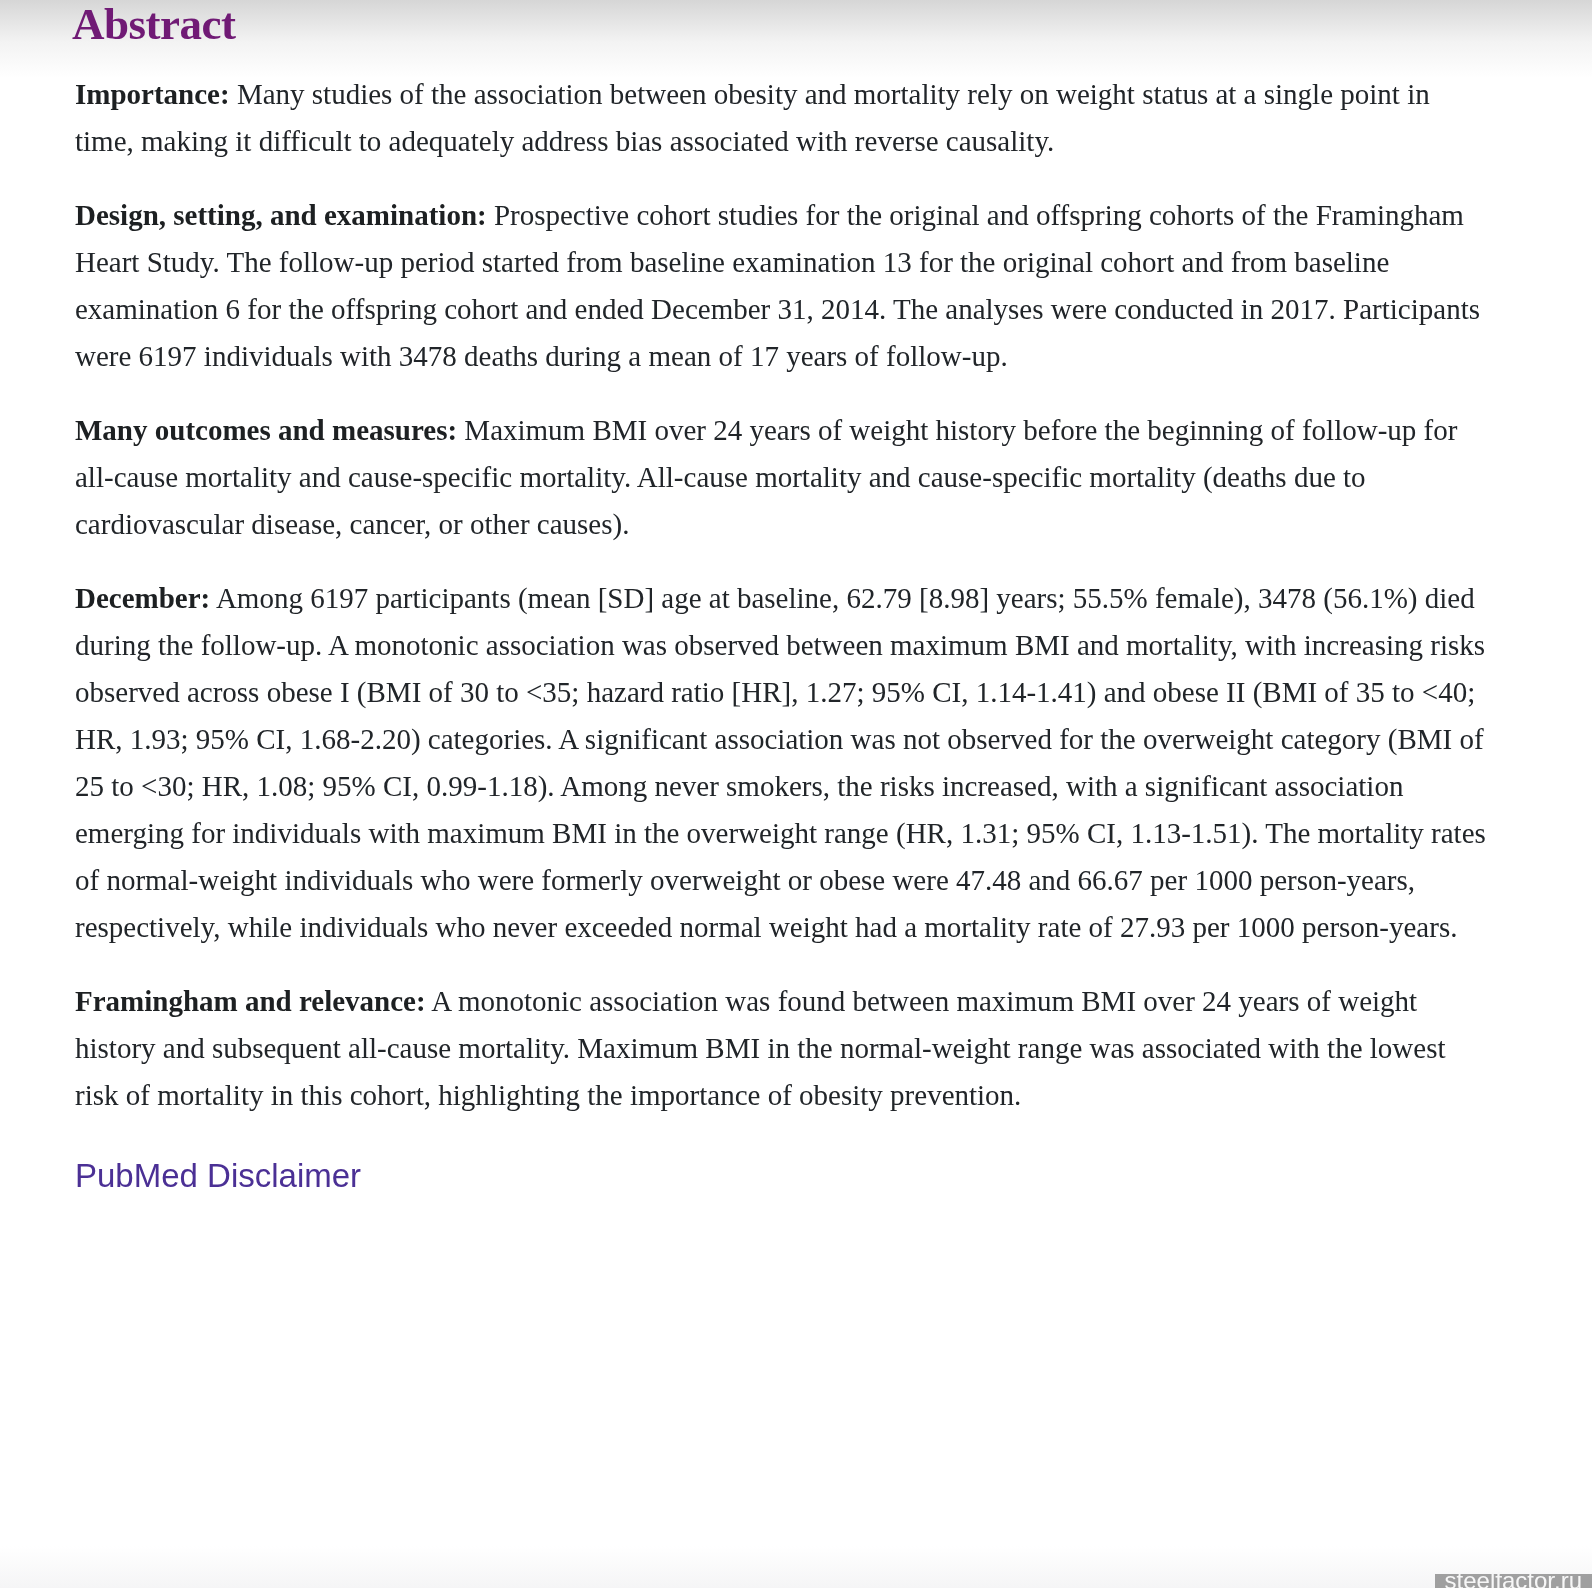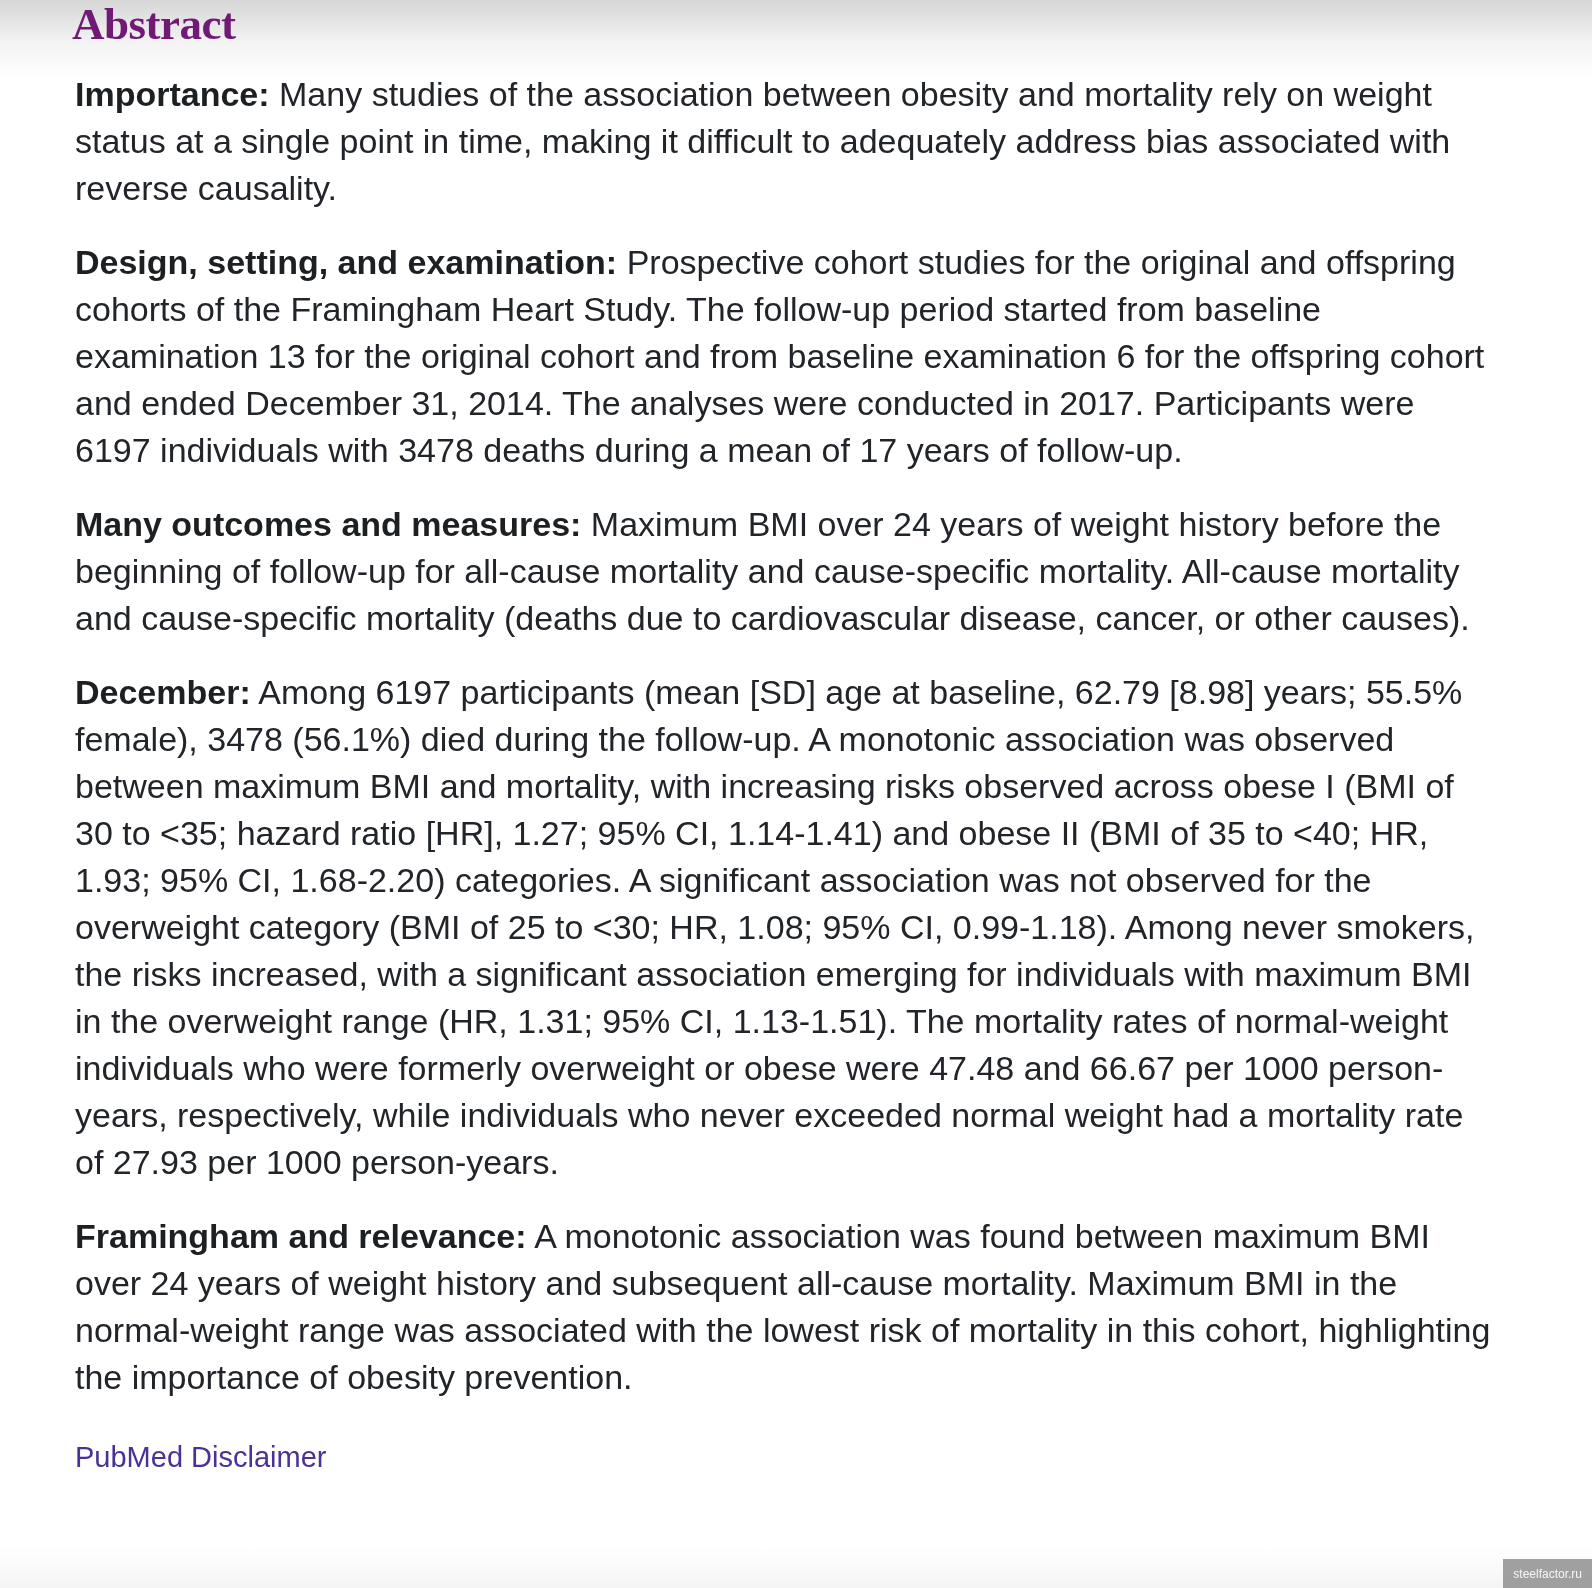--- a/index.html
+++ b/index.html
@@ -36,49 +36,50 @@
   h2.abstract-heading {
     font-family: "Liberation Serif", "DejaVu Serif", serif;
     font-weight: 700;
     font-size: 45px;
     line-height: 1.0;
     margin: 0 0 24px -3px;
     color: #701a75;
     letter-spacing: -0.5px;
   }
   p.abs-para {
-    font-size: 34px;
+    font-size: 29px;
     line-height: 47px;
     margin: 0 0 27px 0;
     max-width: 1418px;
     color: #212529;
+    font-family: Liberation Serif, serif;
   }
   p.abs-para b {
     font-weight: 700;
     color: #1d2022;
   }
   .disclaimer {
-    font-size: 29px;
+    font-size: 33px;
     line-height: 47px;
     margin-top: 33px;
   }
   .disclaimer a {
     color: #4b3095;
     text-decoration: none;
     cursor: pointer;
   }
   .watermark {
     position: absolute;
     right: 0;
     bottom: 0;
-    height: 29px;
+    height: 14px;
     padding: 0 10px;
     background: rgba(134, 134, 134, 0.78);
     color: #f7f7f7;
-    font-size: 12px;
+    font-size: 24px;
     display: flex;
     align-items: center;
     font-family: "Liberation Sans", sans-serif;
   }
 </style>
 </head>
 <body>
 
 <div class="top-fade"></div>
 

